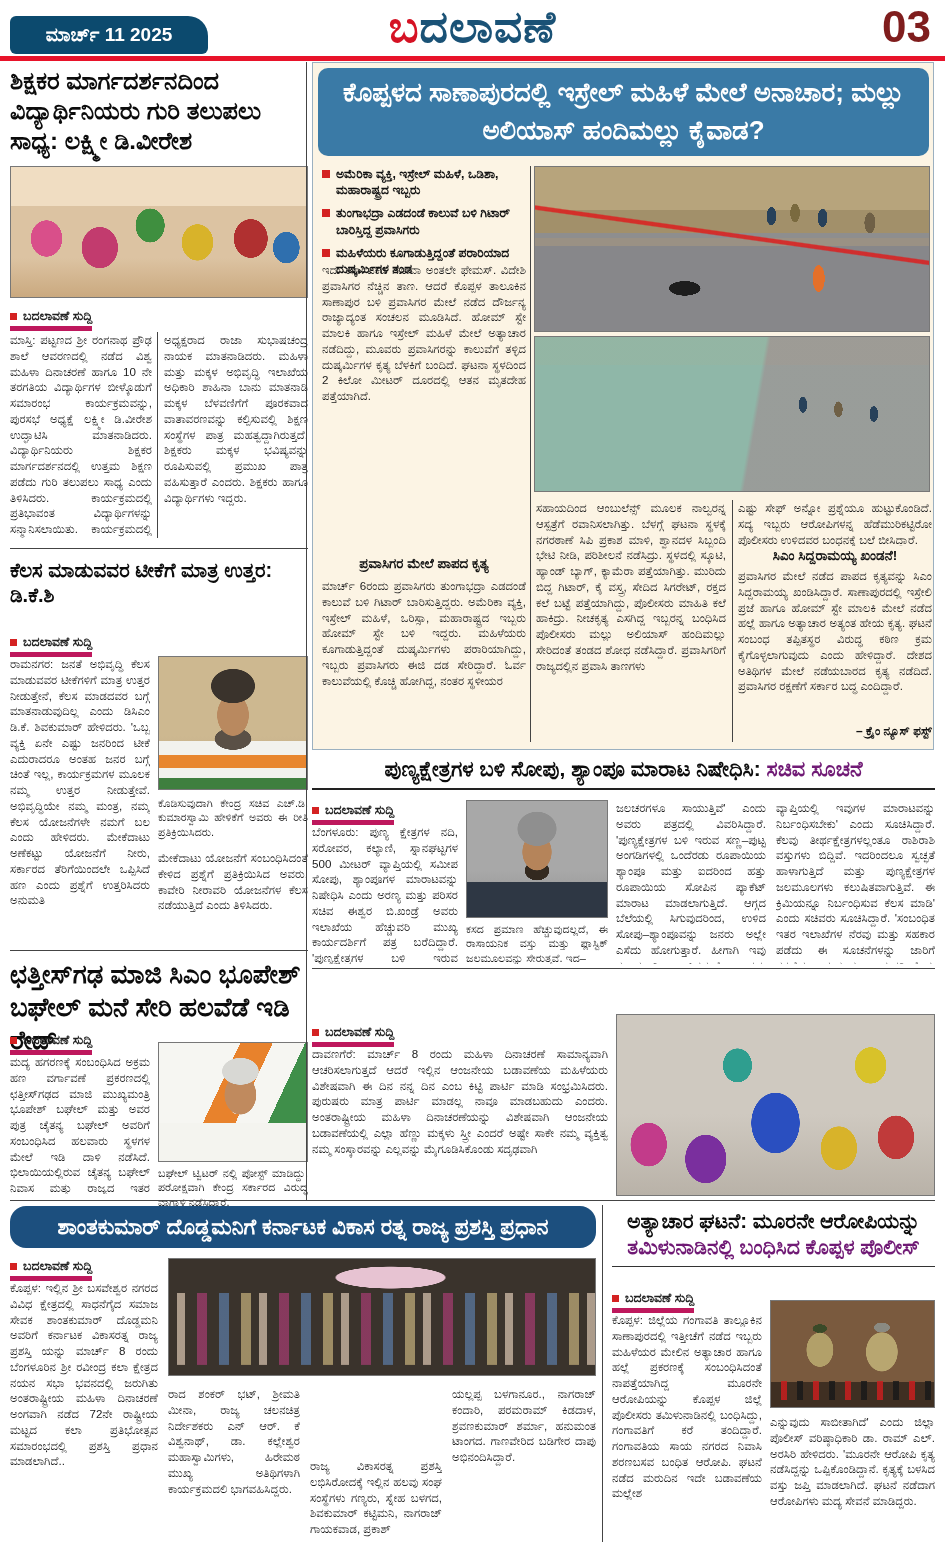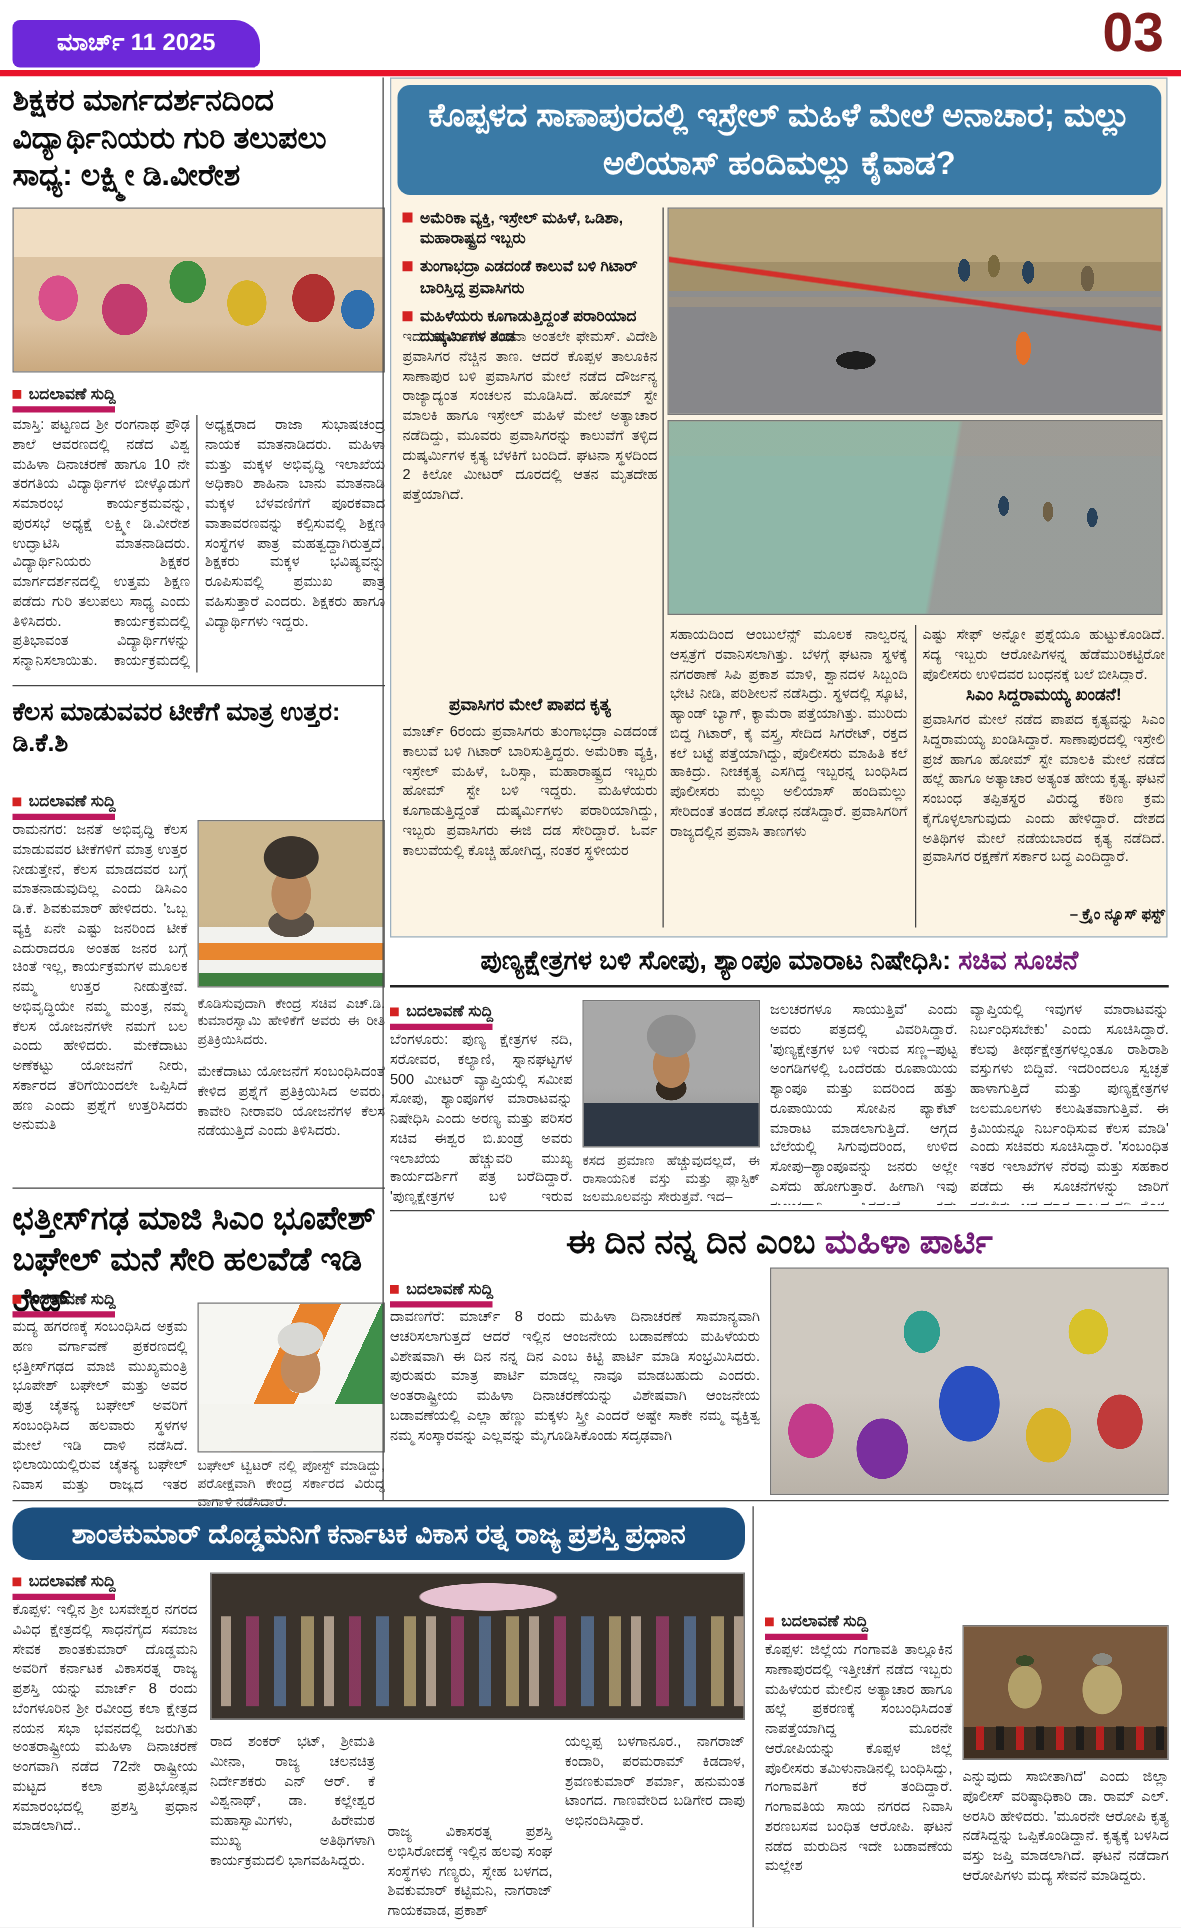--- a/index.html
+++ b/index.html
@@ -1,20 +1,20 @@
 <!DOCTYPE html>
 <html><head>
 <meta charset="utf-8">
 <style>
   html,body{margin:0;padding:0;background:#e9e9e9;}
   #page{position:relative;width:945px;height:1542px;background:#ffffff;margin:0 auto;
         font-family:"Liberation Sans","DejaVu Sans",sans-serif;color:#111;overflow:hidden;}
   .abs{position:absolute;}
   
-  .date-box{left:10px;top:16px;width:198px;height:38px;background:#6d28d9;color:#fff;
+  .date-box{left:10px;top:16px;width:198px;height:38px;background:#0c4a6e;color:#fff;
             border-radius:6px 20px 6px 6px;display:flex;align-items:center;justify-content:center;
             font-size:19px;font-weight:bold;}
   .masthead{left:0;right:0;top:2px;text-align:center;font-size:44px;font-weight:bold;letter-spacing:1px;}
   .masthead .m1{color:#d51224;}
   .masthead .m2{color:#1a5276;}
   .pagenum{right:14px;top:2px;font-size:44px;font-weight:bold;color:#7f1d1d;}
   .red-rule{left:0;top:56px;width:945px;height:5px;background:#e8132a;}
   
   .hrule{height:1px;background:#444;}
   .vrule{width:1px;background:#444;}
@@ -105,20 +105,23 @@
     linear-gradient(180deg,#7a5a3e 0 76%, #3f2f22 76% 100%);
     background-size:100% 18%,auto,auto,auto,auto,auto;
     background-position:0 92%,0 0,0 0,0 0,0 0,0 0;}
 </style>
 </head>
 <body>
 
 <div id="page">
 
   <div class="abs date-box">ಮಾರ್ಚ್ 11 2025</div>
+  <div class="abs masthead">
+    <span class="m1">ಬ</span><span class="m2">ದಲಾವಣೆ</span>
+  </div>
   <div class="abs pagenum">03</div>
   <div class="abs red-rule"></div>
 
   <div class="abs hl" style="left:10px;top:66px;width:298px;font-size:24px;">ಶಿಕ್ಷಕರ ಮಾರ್ಗದರ್ಶನದಿಂದ ವಿದ್ಯಾರ್ಥಿನಿಯರು ಗುರಿ ತಲುಪಲು ಸಾಧ್ಯ: ಲಕ್ಷ್ಮೀ ಡಿ.ವೀರೇಶ</div>
   <div class="abs photo photo-garland" style="left:10px;top:166px;width:298px;height:132px;"></div>
   <div class="abs" style="left:10px;top:306px;"><span class="byline">ಬದಲಾವಣೆ ಸುದ್ದಿ</span></div>
   <div class="abs col" style="left:10px;top:332px;width:142px;height:208px;">ಮಾಸ್ತಿ: ಪಟ್ಟಣದ ಶ್ರೀ ರಂಗನಾಥ ಪ್ರೌಢ ಶಾಲೆ ಆವರಣದಲ್ಲಿ ನಡೆದ ವಿಶ್ವ ಮಹಿಳಾ ದಿನಾಚರಣೆ ಹಾಗೂ 10 ನೇ ತರಗತಿಯ ವಿದ್ಯಾರ್ಥಿಗಳ ಬೀಳ್ಕೊಡುಗೆ ಸಮಾರಂಭ ಕಾರ್ಯಕ್ರಮವನ್ನು, ಪುರಸಭೆ ಅಧ್ಯಕ್ಷೆ ಲಕ್ಷ್ಮೀ ಡಿ.ವೀರೇಶ ಉದ್ಘಾಟಿಸಿ ಮಾತನಾಡಿದರು. ವಿದ್ಯಾರ್ಥಿನಿಯರು ಶಿಕ್ಷಕರ ಮಾರ್ಗದರ್ಶನದಲ್ಲಿ ಉತ್ತಮ ಶಿಕ್ಷಣ ಪಡೆದು ಗುರಿ ತಲುಪಲು ಸಾಧ್ಯ ಎಂದು ತಿಳಿಸಿದರು. ಕಾರ್ಯಕ್ರಮದಲ್ಲಿ ಪ್ರತಿಭಾವಂತ ವಿದ್ಯಾರ್ಥಿಗಳನ್ನು ಸನ್ಮಾನಿಸಲಾಯಿತು. ಕಾರ್ಯಕ್ರಮದಲ್ಲಿ ಸಂಸ್ಥೆಯ</div>
   <div class="abs vrule" style="left:157px;top:332px;height:206px;"></div>
   <div class="abs col" style="left:164px;top:332px;width:144px;height:208px;">ಅಧ್ಯಕ್ಷರಾದ ರಾಜಾ ಸುಭಾಷಚಂದ್ರ ನಾಯಕ ಮಾತನಾಡಿದರು. ಮಹಿಳಾ ಮತ್ತು ಮಕ್ಕಳ ಅಭಿವೃದ್ಧಿ ಇಲಾಖೆಯ ಅಧಿಕಾರಿ ಶಾಹಿನಾ ಬಾನು ಮಾತನಾಡಿ ಮಕ್ಕಳ ಬೆಳವಣಿಗೆಗೆ ಪೂರಕವಾದ ವಾತಾವರಣವನ್ನು ಕಲ್ಪಿಸುವಲ್ಲಿ ಶಿಕ್ಷಣ ಸಂಸ್ಥೆಗಳ ಪಾತ್ರ ಮಹತ್ವದ್ದಾಗಿರುತ್ತದೆ, ಶಿಕ್ಷಕರು ಮಕ್ಕಳ ಭವಿಷ್ಯವನ್ನು ರೂಪಿಸುವಲ್ಲಿ ಪ್ರಮುಖ ಪಾತ್ರ ವಹಿಸುತ್ತಾರೆ ಎಂದರು. ಶಿಕ್ಷಕರು ಹಾಗೂ ವಿದ್ಯಾರ್ಥಿಗಳು ಇದ್ದರು.</div>
   <div class="abs hrule" style="left:10px;top:548px;width:298px;"></div>
@@ -164,35 +167,36 @@
     <span>ಪುಣ್ಯಕ್ಷೇತ್ರಗಳ ಬಳಿ ಸೋಪು, ಶ್ಯಾಂಪೂ ಮಾರಾಟ ನಿಷೇಧಿಸಿ: </span><span class="red-txt">ಸಚಿವ ಸೂಚನೆ</span>
   </div>
   <div class="abs" style="left:312px;top:800px;"><span class="byline">ಬದಲಾವಣೆ ಸುದ್ದಿ</span></div>
   <div class="abs col" style="left:312px;top:824px;width:146px;height:140px;">ಬೆಂಗಳೂರು: ಪುಣ್ಯ ಕ್ಷೇತ್ರಗಳ ನದಿ, ಸರೋವರ, ಕಲ್ಯಾಣಿ, ಸ್ನಾನಘಟ್ಟಗಳ 500 ಮೀಟರ್ ವ್ಯಾಪ್ತಿಯಲ್ಲಿ ಸಮೀಪ ಸೋಪು, ಶ್ಯಾಂಪೂಗಳ ಮಾರಾಟವನ್ನು ನಿಷೇಧಿಸಿ ಎಂದು ಅರಣ್ಯ ಮತ್ತು ಪರಿಸರ ಸಚಿವ ಈಶ್ವರ ಬಿ.ಖಂಡ್ರೆ ಅವರು ಇಲಾಖೆಯ ಹೆಚ್ಚುವರಿ ಮುಖ್ಯ ಕಾರ್ಯದರ್ಶಿಗೆ ಪತ್ರ ಬರೆದಿದ್ದಾರೆ. 'ಪುಣ್ಯಕ್ಷೇತ್ರಗಳ ಬಳಿ ಇರುವ ಜಲಮೂಲಗಳಲ್ಲಿ ಭಕ್ತರು, ಪ್ರವಾಸಿಗರು ಸ್ನಾನಮಾಡಿ ಉಳಿದ ಶ್ಯಾಂಪೂ ಮತ್ತು ಸೋಪಿನ ಸ್ಯಾಷೆಗಳನ್ನು ದಂಡೆಯಲ್ಲಿ ಎಸೆದು</div>
   <div class="abs photo photo-minister" style="left:466px;top:800px;width:142px;height:118px;"></div>
   <div class="abs cap" style="left:466px;top:922px;width:142px;height:42px;">ಕಸದ ಪ್ರಮಾಣ ಹೆಚ್ಚುವುದಲ್ಲದೆ, ಈ ರಾಸಾಯನಿಕ ವಸ್ತು ಮತ್ತು ಪ್ಲಾಸ್ಟಿಕ್ ಜಲಮೂಲವನ್ನು ಸೇರುತ್ತವೆ. ಇದ–</div>
   <div class="abs col" style="left:616px;top:800px;width:150px;height:164px;">ಜಲಚರಗಳೂ ಸಾಯುತ್ತಿವೆ' ಎಂದು ಅವರು ಪತ್ರದಲ್ಲಿ ವಿವರಿಸಿದ್ದಾರೆ. 'ಪುಣ್ಯಕ್ಷೇತ್ರಗಳ ಬಳಿ ಇರುವ ಸಣ್ಣ–ಪುಟ್ಟ ಅಂಗಡಿಗಳಲ್ಲಿ ಒಂದೆರಡು ರೂಪಾಯಿಯ ಶ್ಯಾಂಪೂ ಮತ್ತು ಐದರಿಂದ ಹತ್ತು ರೂಪಾಯಿಯ ಸೋಪಿನ ಪ್ಯಾಕೆಟ್ ಮಾರಾಟ ಮಾಡಲಾಗುತ್ತಿದೆ. ಆಗ್ಗದ ಬೆಲೆಯಲ್ಲಿ ಸಿಗುವುದರಿಂದ, ಉಳಿದ ಸೋಪು–ಶ್ಯಾಂಪೂವನ್ನು ಜನರು ಅಲ್ಲೇ ಎಸೆದು ಹೋಗುತ್ತಾರೆ. ಹೀಗಾಗಿ ಇವು ಸುಲಭವಾಗಿ ಸಿಗದಂತೆ ಕ್ರಮ ತೆಗೆದುಕೊಳ್ಳಬೇಕು. ಇದಕ್ಕಾಗಿ ಪುಣ್ಯಕ್ಷೇತ್ರಗಳ ಜಲಮೂಲಗಳಿಂದ 500 ಮೀಟರ್</div>
   <div class="abs col" style="left:776px;top:800px;width:159px;height:164px;">ವ್ಯಾಪ್ತಿಯಲ್ಲಿ ಇವುಗಳ ಮಾರಾಟವನ್ನು ನಿರ್ಬಂಧಿಸಬೇಕು' ಎಂದು ಸೂಚಿಸಿದ್ದಾರೆ. ಕೆಲವು ತೀರ್ಥಕ್ಷೇತ್ರಗಳಲ್ಲಂತೂ ರಾಶಿರಾಶಿ ವಸ್ತುಗಳು ಬಿದ್ದಿವೆ. ಇದರಿಂದಲೂ ಸ್ವಚ್ಛತೆ ಹಾಳಾಗುತ್ತಿದೆ ಮತ್ತು ಪುಣ್ಯಕ್ಷೇತ್ರಗಳ ಜಲಮೂಲಗಳು ಕಲುಷಿತವಾಗುತ್ತಿವೆ. ಈ ಕ್ರಿಮಿಯನ್ನೂ ನಿರ್ಬಂಧಿಸುವ ಕೆಲಸ ಮಾಡಿ' ಎಂದು ಸಚಿವರು ಸೂಚಿಸಿದ್ದಾರೆ. 'ಸಂಬಂಧಿತ ಇತರ ಇಲಾಖೆಗಳ ನೆರವು ಮತ್ತು ಸಹಕಾರ ಪಡೆದು ಈ ಸೂಚನೆಗಳನ್ನು ಜಾರಿಗೆ ತರಬೇಕು. ಆಗ ಮಾತ್ರ ರಾಜ್ಯದ ನದಿ–ಕೊಳ, ಸರೋವರಗಳನ್ನು ಸ್ವಚ್ಛವಾಗಿ ಇರಿಸಿಕೊಳ್ಳಲು ಸಾಧ್ಯ' ಎಂದಿದ್ದಾರೆ.</div>
   <div class="abs hrule" style="left:312px;top:968px;width:623px;"></div>
 
-  <div class="abs hl" style="left:312px;top:976px;width:623px;font-size:27px;text-align:center;">
-    <span>ಈ ದಿನ ನನ್ನ ದಿನ ಎಂಬ </span><span class="red-txt">ಮಹಿಳಾ ಪಾರ್ಟಿ</span>
-  </div>
   <div class="abs" style="left:312px;top:1022px;"><span class="byline">ಬದಲಾವಣೆ ಸುದ್ದಿ</span></div>
   <div class="abs col" style="left:312px;top:1046px;width:296px;height:150px;">ದಾವಣಗೆರೆ: ಮಾರ್ಚ್ 8 ರಂದು ಮಹಿಳಾ ದಿನಾಚರಣೆ ಸಾಮಾನ್ಯವಾಗಿ ಆಚರಿಸಲಾಗುತ್ತದೆ ಆದರೆ ಇಲ್ಲಿನ ಆಂಜನೇಯ ಬಡಾವಣೆಯ ಮಹಿಳೆಯರು ವಿಶೇಷವಾಗಿ ಈ ದಿನ ನನ್ನ ದಿನ ಎಂಬ ಕಿಟ್ಟಿ ಪಾರ್ಟಿ ಮಾಡಿ ಸಂಭ್ರಮಿಸಿದರು. ಪುರುಷರು ಮಾತ್ರ ಪಾರ್ಟಿ ಮಾಡಲ್ಲ ನಾವೂ ಮಾಡಬಹುದು ಎಂದರು. ಅಂತರಾಷ್ಟ್ರೀಯ ಮಹಿಳಾ ದಿನಾಚರಣೆಯನ್ನು ವಿಶೇಷವಾಗಿ ಆಂಜನೇಯ ಬಡಾವಣೆಯಲ್ಲಿ ಎಲ್ಲಾ ಹೆಣ್ಣು ಮಕ್ಕಳು ಸ್ತ್ರೀ ಎಂದರೆ ಅಷ್ಟೇ ಸಾಕೇ ನಮ್ಮ ವ್ಯಕ್ತಿತ್ವ ನಮ್ಮ ಸಂಸ್ಕಾರವನ್ನು ಎಲ್ಲವನ್ನು ಮೈಗೂಡಿಸಿಕೊಂಡು ಸದೃಢವಾಗಿ</div>
   <div class="abs photo photo-party" style="left:616px;top:1014px;width:319px;height:182px;"></div>
 
   <div class="abs navy-banner">ಶಾಂತಕುಮಾರ್ ದೊಡ್ಡಮನಿಗೆ ಕರ್ನಾಟಕ ವಿಕಾಸ ರತ್ನ ರಾಜ್ಯ ಪ್ರಶಸ್ತಿ ಪ್ರಧಾನ</div>
   <div class="abs" style="left:10px;top:1256px;"><span class="byline">ಬದಲಾವಣೆ ಸುದ್ದಿ</span></div>
   <div class="abs col" style="left:10px;top:1280px;width:148px;height:252px;">ಕೊಪ್ಪಳ: ಇಲ್ಲಿನ ಶ್ರೀ ಬಸವೇಶ್ವರ ನಗರದ ವಿವಿಧ ಕ್ಷೇತ್ರದಲ್ಲಿ ಸಾಧನೆಗೈದ ಸಮಾಜ ಸೇವಕ ಶಾಂತಕುಮಾರ್ ದೊಡ್ಡಮನಿ ಅವರಿಗೆ ಕರ್ನಾಟಕ ವಿಕಾಸರತ್ನ ರಾಜ್ಯ ಪ್ರಶಸ್ತಿ ಯನ್ನು ಮಾರ್ಚ್ 8 ರಂದು ಬೆಂಗಳೂರಿನ ಶ್ರೀ ರವೀಂದ್ರ ಕಲಾ ಕ್ಷೇತ್ರದ ನಯನ ಸಭಾ ಭವನದಲ್ಲಿ ಜರುಗಿತು ಅಂತರಾಷ್ಟ್ರೀಯ ಮಹಿಳಾ ದಿನಾಚರಣೆ ಅಂಗವಾಗಿ ನಡೆದ 72ನೇ ರಾಷ್ಟ್ರೀಯ ಮಟ್ಟದ ಕಲಾ ಪ್ರತಿಭೋತ್ಸವ ಸಮಾರಂಭದಲ್ಲಿ ಪ್ರಶಸ್ತಿ ಪ್ರಧಾನ ಮಾಡಲಾಗಿದೆ..</div>
   <div class="abs photo photo-stage" style="left:168px;top:1258px;width:428px;height:118px;"></div>
   <div class="abs col" style="left:168px;top:1386px;width:132px;height:146px;">ರಾದ ಶಂಕರ್ ಭಟ್, ಶ್ರೀಮತಿ ಮೀನಾ, ರಾಜ್ಯ ಚಲನಚಿತ್ರ ನಿರ್ದೇಶಕರು ಎನ್ ಆರ್. ಕೆ ವಿಶ್ವನಾಥ್, ಡಾ. ಕಲ್ಲೇಶ್ವರ ಮಹಾಸ್ವಾಮಿಗಳು, ಹಿರೇಮಠ ಮುಖ್ಯ ಅತಿಥಿಗಳಾಗಿ ಕಾರ್ಯಕ್ರಮದಲಿ ಭಾಗವಹಿಸಿದ್ದರು.</div>
   <div class="abs col" style="left:310px;top:1458px;width:132px;height:146px;">ರಾಜ್ಯ ವಿಕಾಸರತ್ನ ಪ್ರಶಸ್ತಿ ಲಭಿಸಿರೋದಕ್ಕೆ ಇಲ್ಲಿನ ಹಲವು ಸಂಘ ಸಂಸ್ಥೆಗಳು ಗಣ್ಯರು, ಸ್ನೇಹ ಬಳಗದ, ಶಿವಕುಮಾರ್ ಕಟ್ಟಿಮನಿ, ನಾಗರಾಜ್ ಗಾಯಕವಾಡ, ಪ್ರಕಾಶ್</div>
   <div class="abs col" style="left:452px;top:1386px;width:144px;height:146px;">ಯಲ್ಲಪ್ಪ ಬಳಗಾನೂರ., ನಾಗರಾಜ್ ಕಂದಾರಿ, ಪರಮರಾಮ್ ಕಿಡದಾಳ, ಶ್ರವಣಕುಮಾರ್ ಶರ್ಮಾ, ಹನುಮಂತ ಟಾಂಗದ. ಗಾಣವೇರಿದ ಬಡಿಗೇರ ದಾಪು ಅಭಿನಂದಿಸಿದ್ದಾರೆ.</div>
 
   <div class="abs vrule" style="left:602px;top:1205px;height:337px;"></div>
 
+  <div class="abs hl" style="left:612px;top:1208px;width:323px;font-size:20.5px;text-align:center;border-bottom:1px solid #333;padding-bottom:6px;">
+    <span>ಅತ್ಯಾಚಾರ ಘಟನೆ: ಮೂರನೇ ಆರೋಪಿಯನ್ನು</span><br>
+    <span class="red-txt">ತಮಿಳುನಾಡಿನಲ್ಲಿ ಬಂಧಿಸಿದ ಕೊಪ್ಪಳ ಪೊಲೀಸ್</span>
+  </div>
   <div class="abs" style="left:612px;top:1288px;"><span class="byline">ಬದಲಾವಣೆ ಸುದ್ದಿ</span></div>
   <div class="abs col" style="left:612px;top:1312px;width:150px;height:222px;">ಕೊಪ್ಪಳ: ಜಿಲ್ಲೆಯ ಗಂಗಾವತಿ ತಾಲ್ಲೂಕಿನ ಸಾಣಾಪುರದಲ್ಲಿ ಇತ್ತೀಚೆಗೆ ನಡೆದ ಇಬ್ಬರು ಮಹಿಳೆಯರ ಮೇಲಿನ ಅತ್ಯಾಚಾರ ಹಾಗೂ ಹಲ್ಲೆ ಪ್ರಕರಣಕ್ಕೆ ಸಂಬಂಧಿಸಿದಂತೆ ನಾಪತ್ತೆಯಾಗಿದ್ದ ಮೂರನೇ ಆರೋಪಿಯನ್ನು ಕೊಪ್ಪಳ ಜಿಲ್ಲೆ ಪೊಲೀಸರು ತಮಿಳುನಾಡಿನಲ್ಲಿ ಬಂಧಿಸಿದ್ದು, ಗಂಗಾವತಿಗೆ ಕರೆ ತಂದಿದ್ದಾರೆ. ಗಂಗಾವತಿಯ ಸಾಯ ನಗರದ ನಿವಾಸಿ ಶರಣಬಸವ ಬಂಧಿತ ಆರೋಪಿ. ಘಟನೆ ನಡೆದ ಮರುದಿನ ಇದೇ ಬಡಾವಣೆಯ ಮಲ್ಲೇಶ</div>
   <div class="abs photo photo-police" style="left:770px;top:1300px;width:165px;height:108px;"></div>
   <div class="abs col" style="left:770px;top:1414px;width:165px;height:120px;">ಎನ್ನುವುದು ಸಾಬೀತಾಗಿದೆ' ಎಂದು ಜಿಲ್ಲಾ ಪೊಲೀಸ್ ವರಿಷ್ಠಾಧಿಕಾರಿ ಡಾ. ರಾಮ್ ಎಲ್. ಅರಸಿರಿ ಹೇಳಿದರು. 'ಮೂರನೇ ಆರೋಪಿ ಕೃತ್ಯ ನಡೆಸಿದ್ದನ್ನು ಒಪ್ಪಿಕೊಂಡಿದ್ದಾನೆ. ಕೃತ್ಯಕ್ಕೆ ಬಳಸಿದ ವಸ್ತು ಜಪ್ತಿ ಮಾಡಲಾಗಿದೆ. ಘಟನೆ ನಡೆದಾಗ ಆರೋಪಿಗಳು ಮದ್ಯ ಸೇವನೆ ಮಾಡಿದ್ದರು.</div>
 
 </div>
 
 </body></html>

